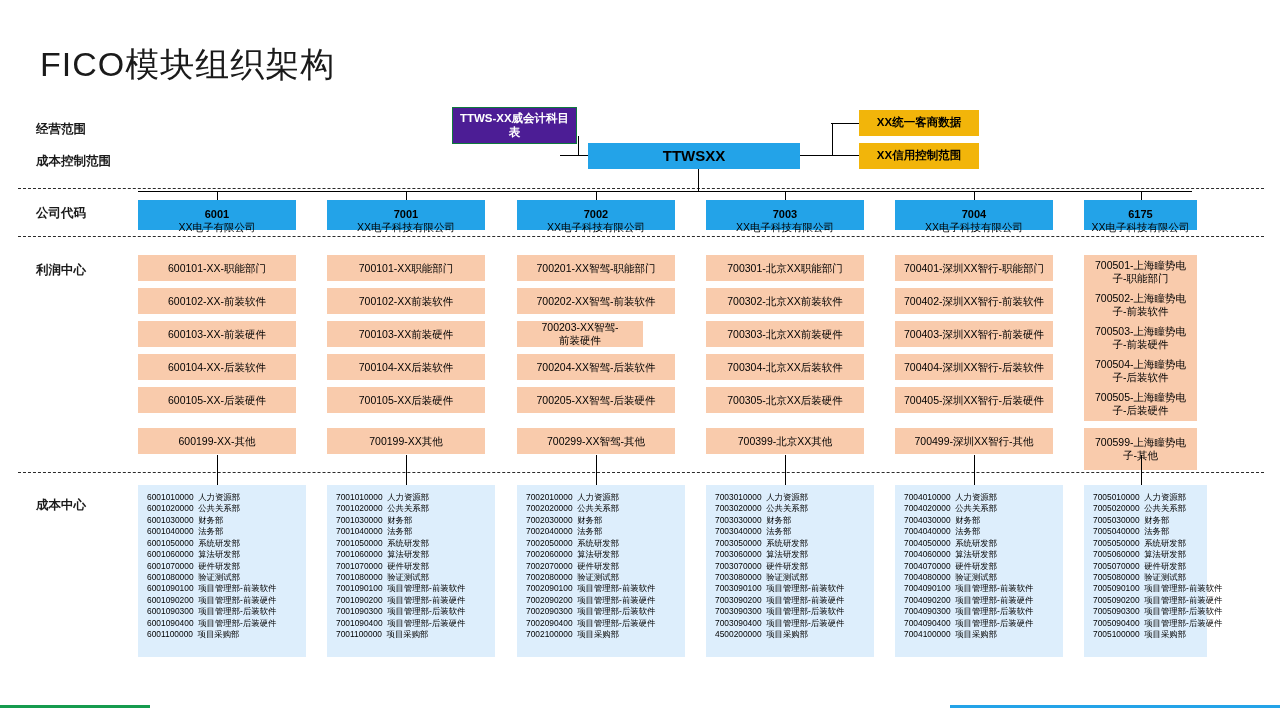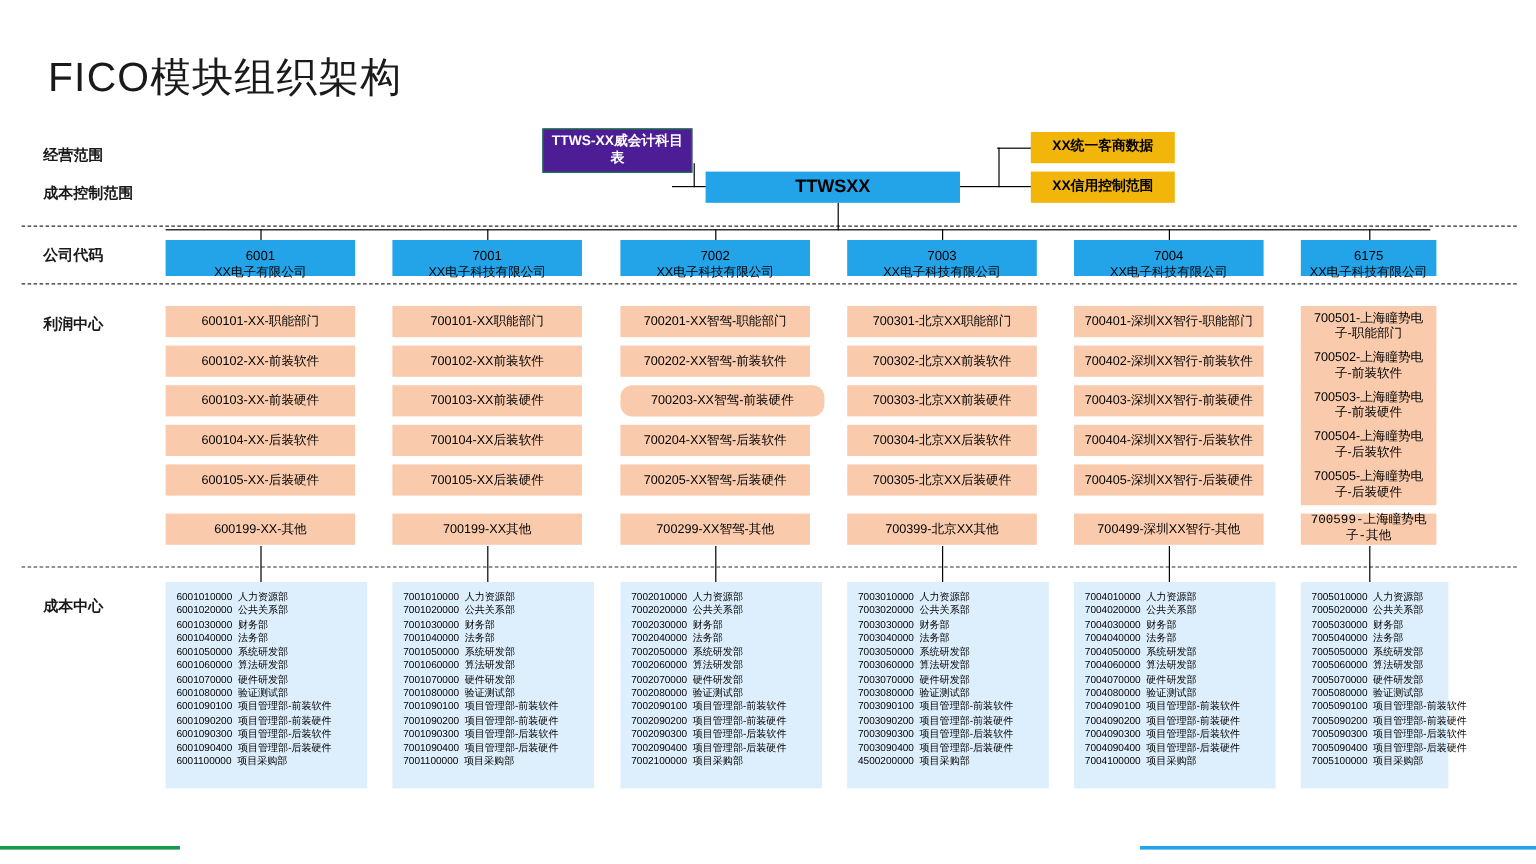--- a/index.html
+++ b/index.html
@@ -13,21 +13,21 @@
   
   .dash{position:absolute;left:18px;width:1246px;border-top:1.5px dashed #2b2b2b;}
 
   
   .box{position:absolute;box-sizing:border-box;display:flex;align-items:center;justify-content:center;text-align:center;font-size:11px;color:#000;line-height:1.2;}
 
   .green{background:#4c1d95;color:#fff;font-weight:bold;font-size:11.5px;border:1px solid #0f7a3d;}
   .blue-main{background:#23a3e8;color:#000;font-weight:bold;font-size:15px;}
   .gold{background:#f2b50a;color:#000;font-weight:bold;font-size:11.5px;}
   .company{background:#23a3e8;color:#000;font-size:10.5px;flex-direction:column;justify-content:center;}
-  .company .code{font-size:11px;font-weight:normal;margin-top:12px;}
+  .company .code{font-size:11px;font-weight:bold;margin-top:12px;}
   .profit{background:#f9cbac;color:#000;font-size:10.5px;}
   .cost{background:#ddeefc;color:#000;font-size:8.4px;text-align:left;align-items:flex-start;justify-content:flex-start;padding:7px 6px 5px 9px;line-height:1.36;}
   .cost .ln{white-space:pre;display:block;font-family:"Liberation Sans","DejaVu Sans",sans-serif;}
 
   
   .vline{position:absolute;background:#000;width:1.4px;}
   .hline{position:absolute;background:#000;height:1.4px;}
 
   .footer-l{position:absolute;left:0;bottom:12px;width:150px;height:3px;background:#169b4e;}
   .footer-r{position:absolute;right:0;bottom:12px;width:330px;height:3px;background:#23a3e8;}
@@ -104,42 +104,42 @@
       <div class="box profit" style="left: 138px; top: 387px; width: 158px; height: 26px; padding: 0px 4px;">600105-XX-后装硬件</div>
       <div class="box profit" style="left: 138px; top: 428px; width: 158px; height: 26px; padding: 0px 4px;">600199-XX-其他</div>
       <div class="box profit" style="left: 327px; top: 255px; width: 158px; height: 26px; padding: 0px 4px;">700101-XX职能部门</div>
       <div class="box profit" style="left: 327px; top: 288px; width: 158px; height: 26px; padding: 0px 4px;">700102-XX前装软件</div>
       <div class="box profit" style="left: 327px; top: 321px; width: 158px; height: 26px; padding: 0px 4px;">700103-XX前装硬件</div>
       <div class="box profit" style="left: 327px; top: 354px; width: 158px; height: 26px; padding: 0px 4px;">700104-XX后装软件</div>
       <div class="box profit" style="left: 327px; top: 387px; width: 158px; height: 26px; padding: 0px 4px;">700105-XX后装硬件</div>
       <div class="box profit" style="left: 327px; top: 428px; width: 158px; height: 26px; padding: 0px 4px;">700199-XX其他</div>
       <div class="box profit" style="left: 517px; top: 255px; width: 158px; height: 26px; padding: 0px 4px;">700201-XX智驾-职能部门</div>
       <div class="box profit" style="left: 517px; top: 288px; width: 158px; height: 26px; padding: 0px 4px;">700202-XX智驾-前装软件</div>
-      <div class="box profit" style="left: 517px; top: 321px; width: 170px; height: 26px; padding: 0px 21px; border-radius: 10px;">700203-XX智驾-前装硬件</div>
+      <div class="box profit" style="left: 517px; top: 321px; width: 126px; height: 26px; padding: 0px 21px;">700203-XX智驾-前装硬件</div>
       <div class="box profit" style="left: 517px; top: 354px; width: 158px; height: 26px; padding: 12px 4px;">700204-XX智驾-后装软件</div>
       <div class="box profit" style="left: 517px; top: 387px; width: 158px; height: 26px; padding: 0px 4px;">700205-XX智驾-后装硬件</div>
       <div class="box profit" style="left: 517px; top: 428px; width: 158px; height: 26px; padding: 0px 4px;">700299-XX智驾-其他</div>
       <div class="box profit" style="left: 706px; top: 255px; width: 158px; height: 26px; padding: 0px 4px;">700301-北京XX职能部门</div>
       <div class="box profit" style="left: 706px; top: 288px; width: 158px; height: 26px; padding: 0px 4px;">700302-北京XX前装软件</div>
       <div class="box profit" style="left: 706px; top: 321px; width: 158px; height: 26px; padding: 0px 4px;">700303-北京XX前装硬件</div>
       <div class="box profit" style="left: 706px; top: 354px; width: 158px; height: 26px; padding: 0px 4px;">700304-北京XX后装软件</div>
       <div class="box profit" style="left: 706px; top: 387px; width: 158px; height: 26px; padding: 0px 4px;">700305-北京XX后装硬件</div>
       <div class="box profit" style="left: 706px; top: 428px; width: 158px; height: 26px; padding: 0px 4px;">700399-北京XX其他</div>
       <div class="box profit" style="left: 895px; top: 255px; width: 158px; height: 26px; padding: 0px 4px;">700401-深圳XX智行-职能部门</div>
       <div class="box profit" style="left: 895px; top: 288px; width: 158px; height: 26px; padding: 0px 4px;">700402-深圳XX智行-前装软件</div>
       <div class="box profit" style="left: 895px; top: 321px; width: 158px; height: 26px; padding: 0px 4px;">700403-深圳XX智行-前装硬件</div>
       <div class="box profit" style="left: 895px; top: 354px; width: 158px; height: 26px; padding: 0px 4px;">700404-深圳XX智行-后装软件</div>
       <div class="box profit" style="left: 895px; top: 387px; width: 158px; height: 26px; padding: 0px 4px;">700405-深圳XX智行-后装硬件</div>
       <div class="box profit" style="left: 895px; top: 428px; width: 158px; height: 26px; padding: 0px 4px;">700499-深圳XX智行-其他</div>
       <div class="box profit" style="left: 1084px; top: 255px; width: 113px; height: 34px; padding: 0px 4px;">700501-上海瞳势电子-职能部门</div>
       <div class="box profit" style="left: 1084px; top: 288px; width: 113px; height: 34px; padding: 0px 4px;">700502-上海瞳势电子-前装软件</div>
       <div class="box profit" style="left: 1084px; top: 321px; width: 113px; height: 34px; padding: 0px 4px;">700503-上海瞳势电子-前装硬件</div>
       <div class="box profit" style="left: 1084px; top: 354px; width: 113px; height: 34px; padding: 0px 4px;">700504-上海瞳势电子-后装软件</div>
       <div class="box profit" style="left: 1084px; top: 387px; width: 113px; height: 34px; padding: 0px 4px;">700505-上海瞳势电子-后装硬件</div>
-      <div class="box profit" style="left: 1084px; top: 428px; width: 113px; height: 26px; padding: 0px 4px; font-family: Liberation Mono, monospace;">700599-上海瞳势电子-其他</div>
+      <div class="box profit" style="left: 1084px; top: 428px; width: 113px; height: 42px; padding: 0px 4px;">700599-上海瞳势电子-其他</div>
     </div>
 
   <div id="costs">
       <div class="vline" style="left: 217px; top: 455px; height: 30px;"></div>
       <div class="box cost" style="left: 138px; top: 485px; width: 168px; height: 172px; flex-direction: column;">
         <span class="ln">6001010000  人力资源部</span>
         <span class="ln">6001020000  公共关系部</span>
         <span class="ln">6001030000  财务部</span>
         <span class="ln">6001040000  法务部</span>
         <span class="ln">6001050000  系统研发部</span>

